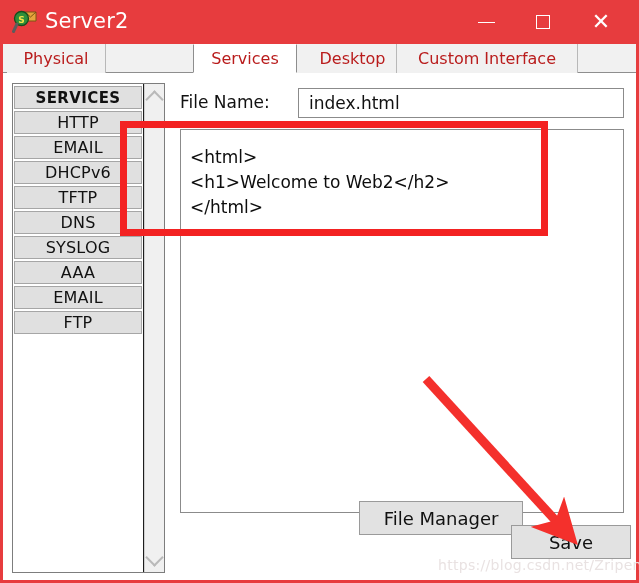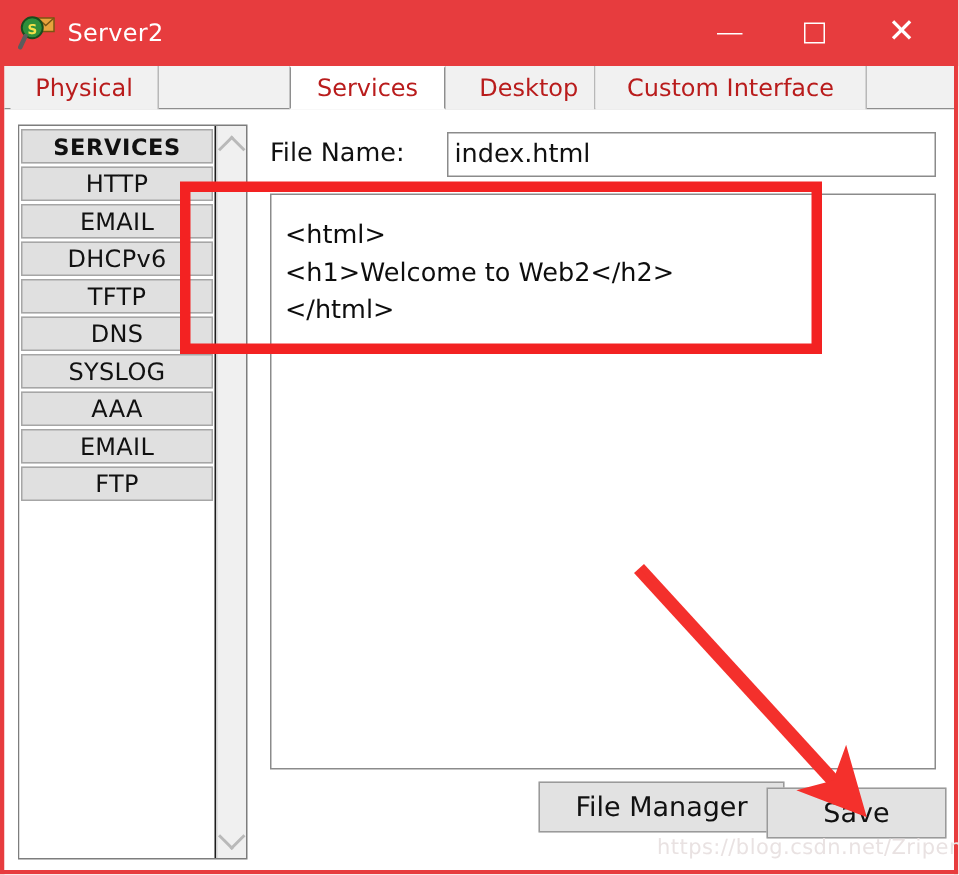--- a/index.html
+++ b/index.html
@@ -42,21 +42,21 @@
   }
   .title-icon {
     position: absolute;
     left: 12px; top: 9px;
     width: 26px; height: 26px;
   }
   .title-text {
     position: absolute;
     left: 45px; top: 8px;
     color: #ffffff;
-    font-size: 16px;
+    font-size: 21px;
     line-height: 27px;
     letter-spacing: 0.2px;
     white-space: nowrap;
   }
   .win-btn {
     position: absolute;
     top: 0;
     height: 44px;
     width: 46px;
     display: flex;
@@ -207,21 +207,21 @@
   .filename-input {
     position: absolute;
     left: 118px; top: 0;
     width: 326px; height: 30px;
     box-sizing: border-box;
     border: 1px solid #8b8b8b;
     background: #ffffff;
     font-family: "DejaVu Sans", "Liberation Sans", sans-serif;
     font-size: 17px;
     color: #111111;
-    padding: 0 4px;
+    padding: 0 10px;
     outline: none;
   }
 
   
   .editor {
     position: absolute;
     left: 177px; top: 56px;
     width: 444px; height: 384px;
     box-sizing: border-box;
     border: 1px solid #8b8b8b;
@@ -242,21 +242,21 @@
     box-sizing: border-box;
     background: #e2e2e2;
     border: 1px solid #9a9a9a;
     display: flex;
     align-items: center;
     justify-content: center;
     font-size: 18px;
     color: #111111;
     white-space: nowrap;
   }
-  .btn-file-manager { left: 356px; top: 448px; width: 164px; }
+  .btn-file-manager { left: 356px; top: 428px; width: 164px; }
   .btn-save { left: 508px; top: 452px; width: 120px; }
 
   
   .annot-rect {
     position: absolute;
     left: 120px; top: 121px;
     width: 428px; height: 115px;
     border: 7px solid #f32222;
     box-sizing: border-box;
     pointer-events: none;

